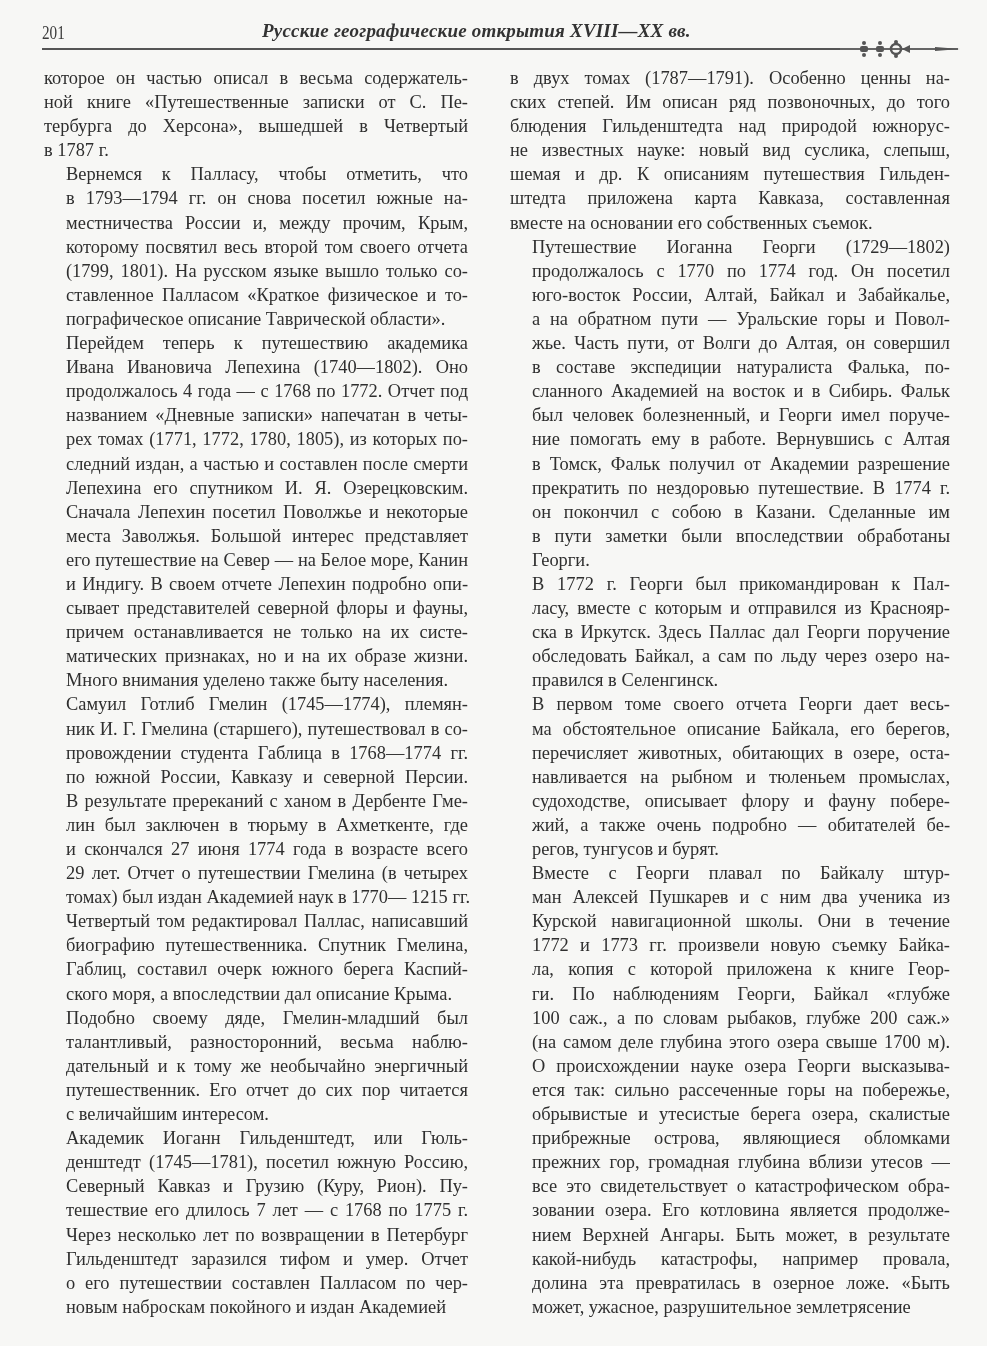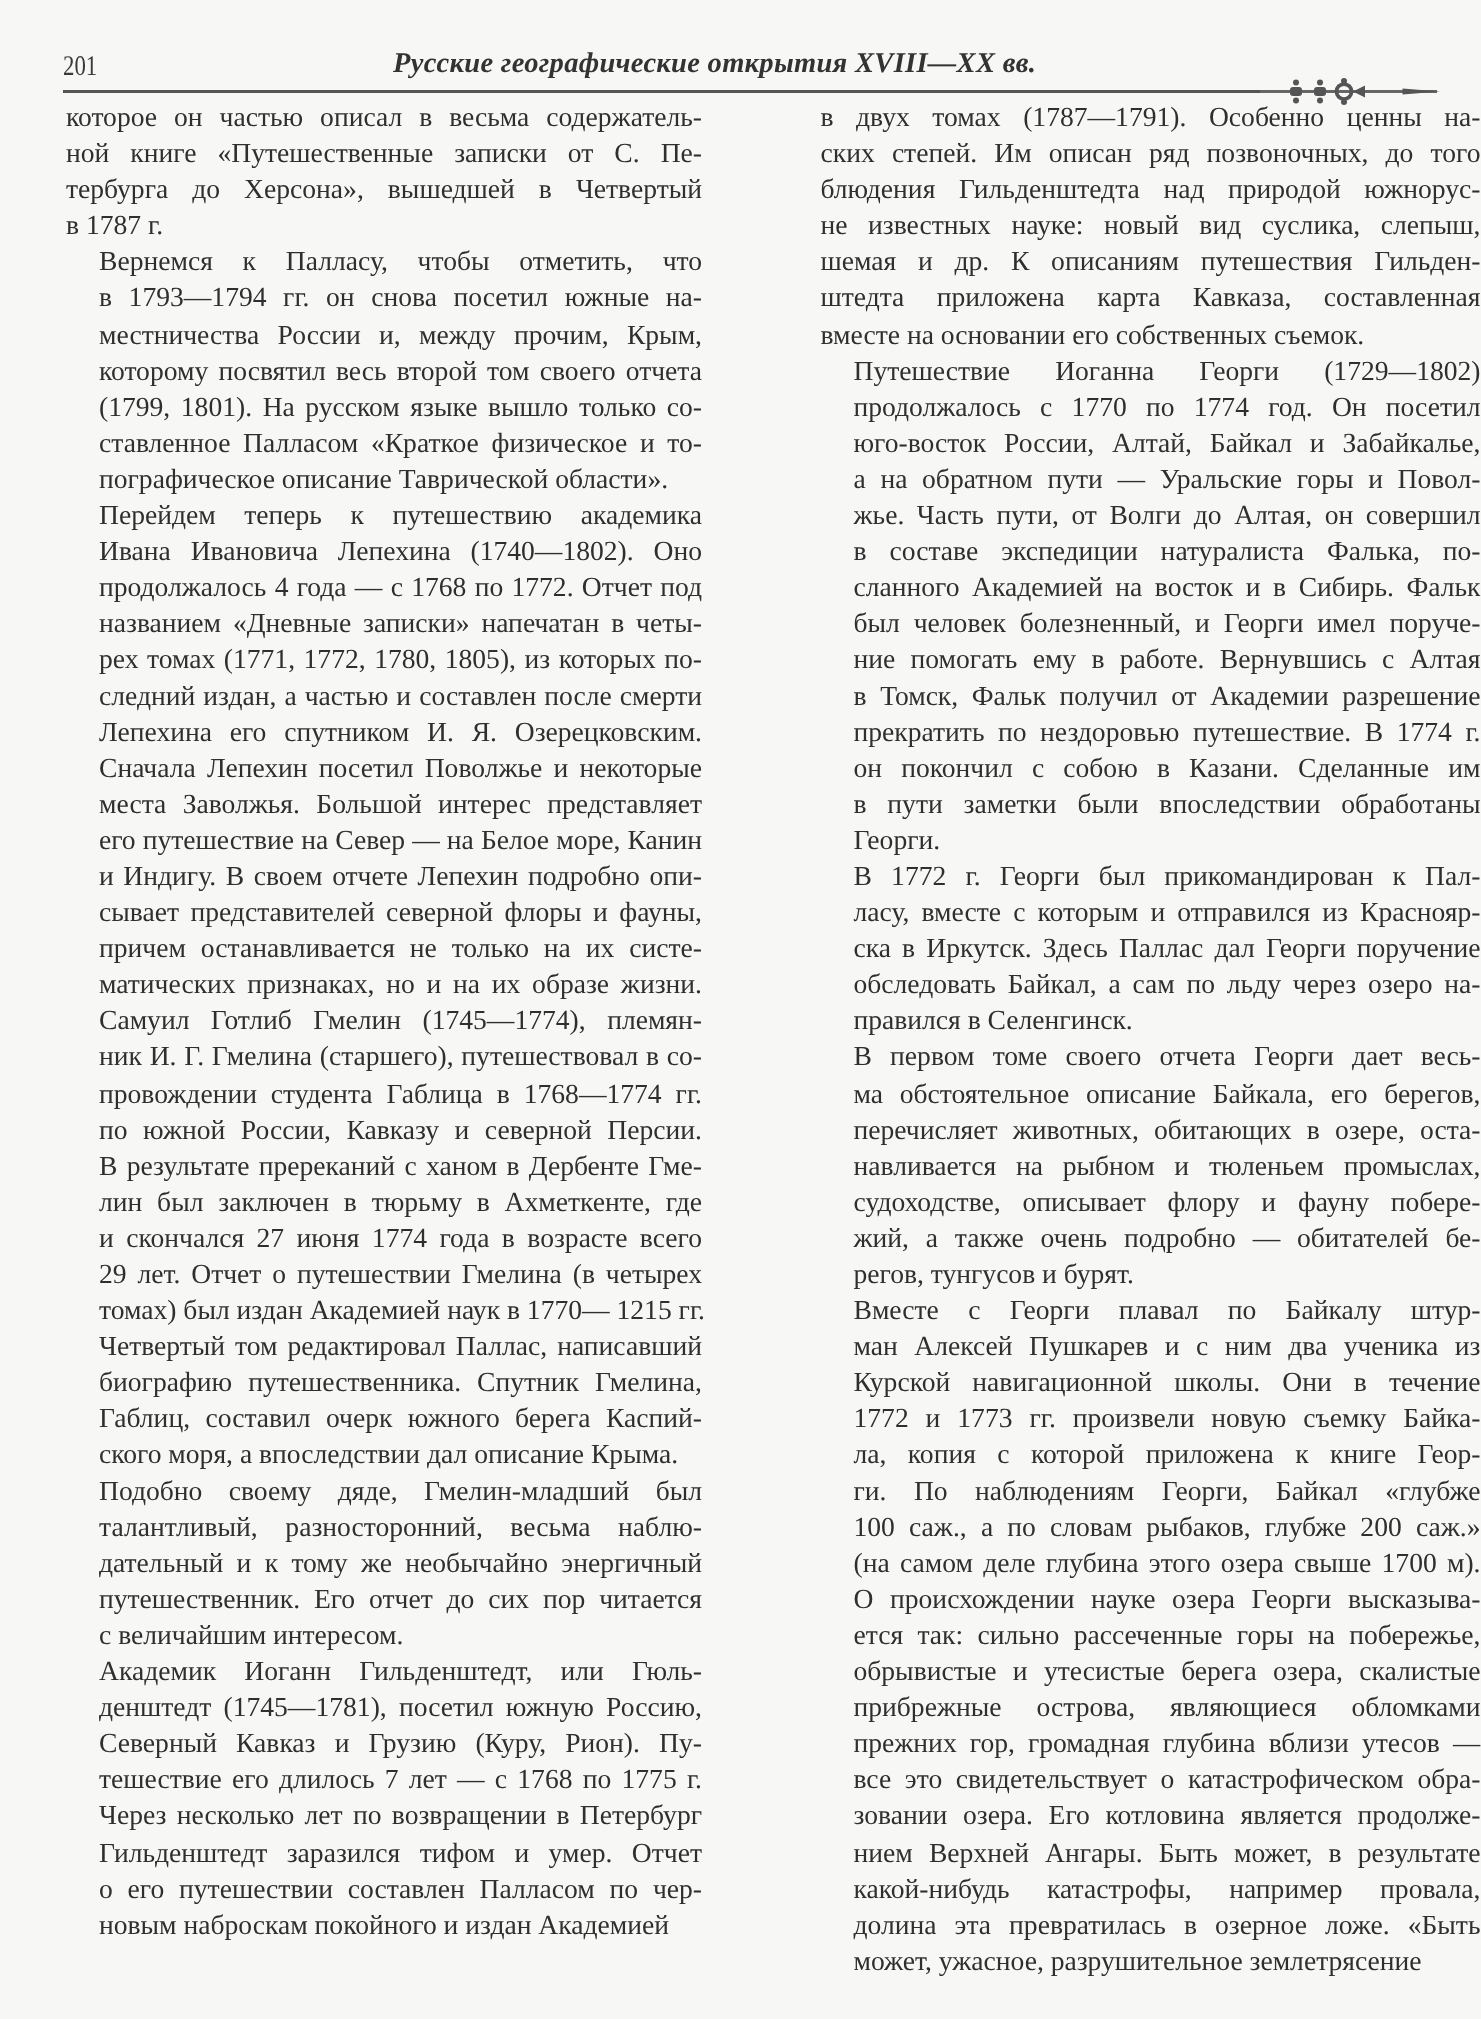--- a/index.html
+++ b/index.html
@@ -1,21 +1,21 @@
 <!DOCTYPE html>
 <html><head>
 <meta charset="utf-8">
 <style>
   html, body { margin:0; padding:0; }
   body {
     width:987px; height:1346px; background:#f7f7f5; position:relative; overflow:hidden;
     color:#2e2e2e;
   }
   .header {
-    position:absolute; left:0; top:12px; width:987px; height:60px;
+    position:absolute; left:0; top:0; width:987px; height:60px;
   }
   .page-num {
     position:absolute; left:42px; top:22px;
     font-family:"Liberation Serif", serif; font-size:19px; color:#3a3a3a;
     transform:scaleX(0.8); transform-origin:left;
   }
   .running-title {
     position:absolute; left:262px; top:20px;
     font-family:"Liberation Serif", serif; font-style:italic; font-weight:bold;
     font-size:19px; color:#333; letter-spacing:0.2px;
@@ -23,21 +23,21 @@
   .rule {
     position:absolute; left:42px; top:48px; width:800px; height:2px; background:#555;
   }
   .ornament { position:absolute; left:840px; top:38px; width:120px; height:20px; }
   .col {
     position:absolute; top:66px;
     font-family:"Liberation Serif", serif; font-size:18.4px; line-height:24.1px;
     text-align:justify; color:#2f2f2f;
   }
   .col.left { left:44px; width:424px; }
-  .col.right { left:510px; width:440px;margin-left:37px; }
+  .col.right { left:510px; width:440px; }
   .col p { margin:0; text-indent:22px; }
   .col p.noindent { text-indent:0; }
   .col .line { display:block; text-align:justify; text-align-last:justify; white-space:nowrap; }
   .col .line.last { text-align-last:left; }
 </style>
 </head>
 <body>
 
 <div class="header">
   <span class="page-num">201</span>
@@ -85,20 +85,21 @@
       <span class="line">рех томах (1771, 1772, 1780, 1805), из которых по-</span>
       <span class="line">следний издан, а частью и составлен после смерти</span>
       <span class="line">Лепехина его спутником И. Я. Озерецковским.</span>
       <span class="line">Сначала Лепехин посетил Поволжье и некоторые</span>
       <span class="line">места Заволжья. Большой интерес представляет</span>
       <span class="line">его путешествие на Север — на Белое море, Канин</span>
       <span class="line">и Индигу. В своем отчете Лепехин подробно опи-</span>
       <span class="line">сывает представителей северной флоры и фауны,</span>
       <span class="line">причем останавливается не только на их систе-</span>
       <span class="line">матических признаках, но и на их образе жизни.</span>
+      <span class="line last">Много внимания уделено также быту населения.</span>
     </p>
     <p>
       <span class="line" style="text-indent: 22px;">Самуил Готлиб Гмелин (1745—1774), племян-</span>
       <span class="line">ник И. Г. Гмелина (старшего), путешествовал в со-</span>
       <span class="line">провождении студента Габлица в 1768—1774 гг.</span>
       <span class="line">по южной России, Кавказу и северной Персии.</span>
       <span class="line">В результате пререканий с ханом в Дербенте Гме-</span>
       <span class="line">лин был заключен в тюрьму в Ахметкенте, где</span>
       <span class="line">и скончался 27 июня 1774 года в возрасте всего</span>
       <span class="line">29 лет. Отчет о путешествии Гмелина (в четырех</span>

